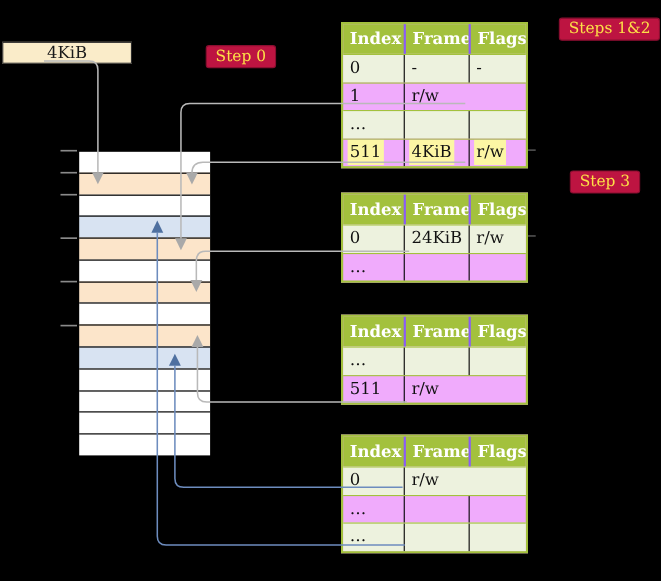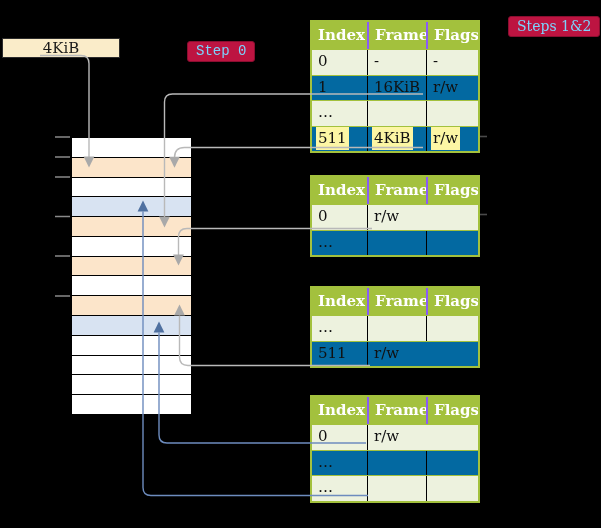--- a/index.html
+++ b/index.html
@@ -9,40 +9,40 @@
   }
   
   .frame-box{
     position:absolute;left:2px;top:38px;width:118px;height:20px;
     background:#faecc9;border:1px solid #2b2b2b;box-sizing:border-box;
     text-align:center;font-size:15px;line-height:18px;color:#1a1a1a;
   }
   
   .step-label{
     position:absolute;background:#bd1441;border:1px solid #8a0e30;border-radius:3px;
-    color:#7dd3fc;font-size:14px;line-height:16px;padding:1px 8px 2px;white-space:nowrap;
-  }
-  .lbl-step0{left:187px;top:41px;font-family:Liberation Mono, monospace;}
+    color:#fde047;font-size:14px;line-height:16px;padding:1px 8px 2px;white-space:nowrap;
+  }
+  .lbl-step0{left:187px;top:41px;}
   .lbl-steps12{left:508px;top:16px;}
   .lbl-step3{left:518px;top:155px;}
   .lbl-step4{left:513px;top:263px;}
   
   .memcol{
     position:absolute;left:71px;top:137px;width:121px;height:278px;
     border:1px solid #000;box-sizing:border-box;display:flex;flex-direction:column;
   }
   .mrow{flex:1 1 0;border-top:1px solid #000;}
   .mrow:first-child{border-top:none;}
   .mrow[data-kind="white"]{background:#ffffff;}
   .mrow[data-kind="peach"]{background:#fce5ca;}
   .mrow[data-kind="blue"]{background:#d8e3f2;}
   
   .pt{
     position:absolute;left:310px;width:170px;border:2px solid #a3c13d;
-    box-sizing:border-box;background:#0369a1;
+    box-sizing:border-box;background:#f0abfc;
   }
   .pt-t1{top:20px;}  .pt-t2{top:175px;}  .pt-t3{top:286px;}  .pt-t4{top:395px;}
   .pt-head,.pt-row{display:grid;grid-template-columns:55px 59px 52px;}
   .pt-head{height:27px;background:#a3c13d;}
   .pt-hcell{
     color:#fff;font-weight:bold;font-size:15px;line-height:27px;padding-left:6px;
     box-sizing:border-box;overflow:hidden;
   }
   .pt-hcell + .pt-hcell{border-left:2px solid #8b5cf6;}
   .pt-row{height:25.5px;border-top:1.5px solid #a3c13d;box-sizing:border-box;}
@@ -61,20 +61,21 @@
 <body>
 
 <div class="canvas">
 
   <div class="frame-box">
     <span>4KiB</span>
   </div>
 
   <div class="step-label lbl-step0">Step 0</div>
   <div class="step-label lbl-steps12">Steps 1&amp;2</div>
+  <div class="step-label lbl-step3">Step 3</div>
 
   <div class="memcol">
     <div class="mrow" data-kind="white"></div>
     <div class="mrow" data-kind="peach"></div>
     <div class="mrow" data-kind="white"></div>
     <div class="mrow" data-kind="blue"></div>
     <div class="mrow" data-kind="peach"></div>
     <div class="mrow" data-kind="white"></div>
     <div class="mrow" data-kind="peach"></div>
     <div class="mrow" data-kind="white"></div>
@@ -92,21 +93,20 @@
       <div class="pt-hcell">Frame</div>
       <div class="pt-hcell">Flags</div>
     </div>
     <div class="pt-row">
       <div class="pt-cell"><span class="cv">0</span></div>
       <div class="pt-cell"><span class="cv">-</span></div>
       <div class="pt-cell"><span class="cv">-</span></div>
     </div>
     <div class="pt-row">
       <div class="pt-cell"><span class="cv">1</span></div>
-      <div class="pt-cell"><span class="cv">16KiB</span></div>
       <div class="pt-cell"><span class="cv">r/w</span></div>
     </div>
     <div class="pt-row">
       <div class="pt-cell"><span class="cv">…</span></div>
       <div class="pt-cell"><span class="cv"></span></div>
       <div class="pt-cell"><span class="cv"></span></div>
     </div>
     <div class="pt-row">
       <div class="pt-cell"><span class="cv hl">511</span></div>
       <div class="pt-cell"><span class="cv hl">4KiB</span></div>
@@ -115,20 +115,21 @@
   </div>
 
   <div class="pt pt-t2">
     <div class="pt-head">
       <div class="pt-hcell">Index</div>
       <div class="pt-hcell">Frame</div>
       <div class="pt-hcell">Flags</div>
     </div>
     <div class="pt-row">
       <div class="pt-cell"><span class="cv">0</span></div>
+      <div class="pt-cell"><span class="cv">24KiB</span></div>
       <div class="pt-cell"><span class="cv">r/w</span></div>
     </div>
     <div class="pt-row">
       <div class="pt-cell"><span class="cv">…</span></div>
       <div class="pt-cell"><span class="cv"></span></div>
       <div class="pt-cell"><span class="cv"></span></div>
     </div>
   </div>
 
   <div class="pt pt-t3">

